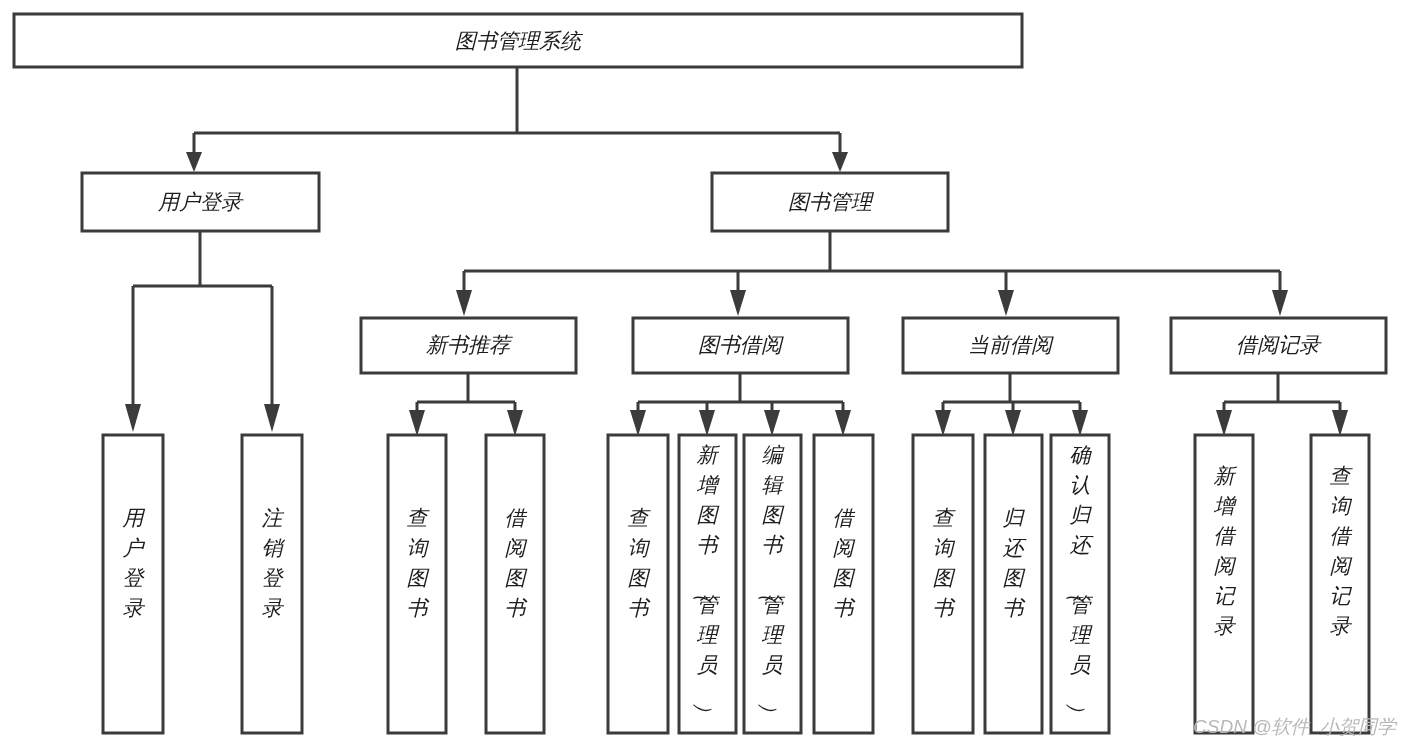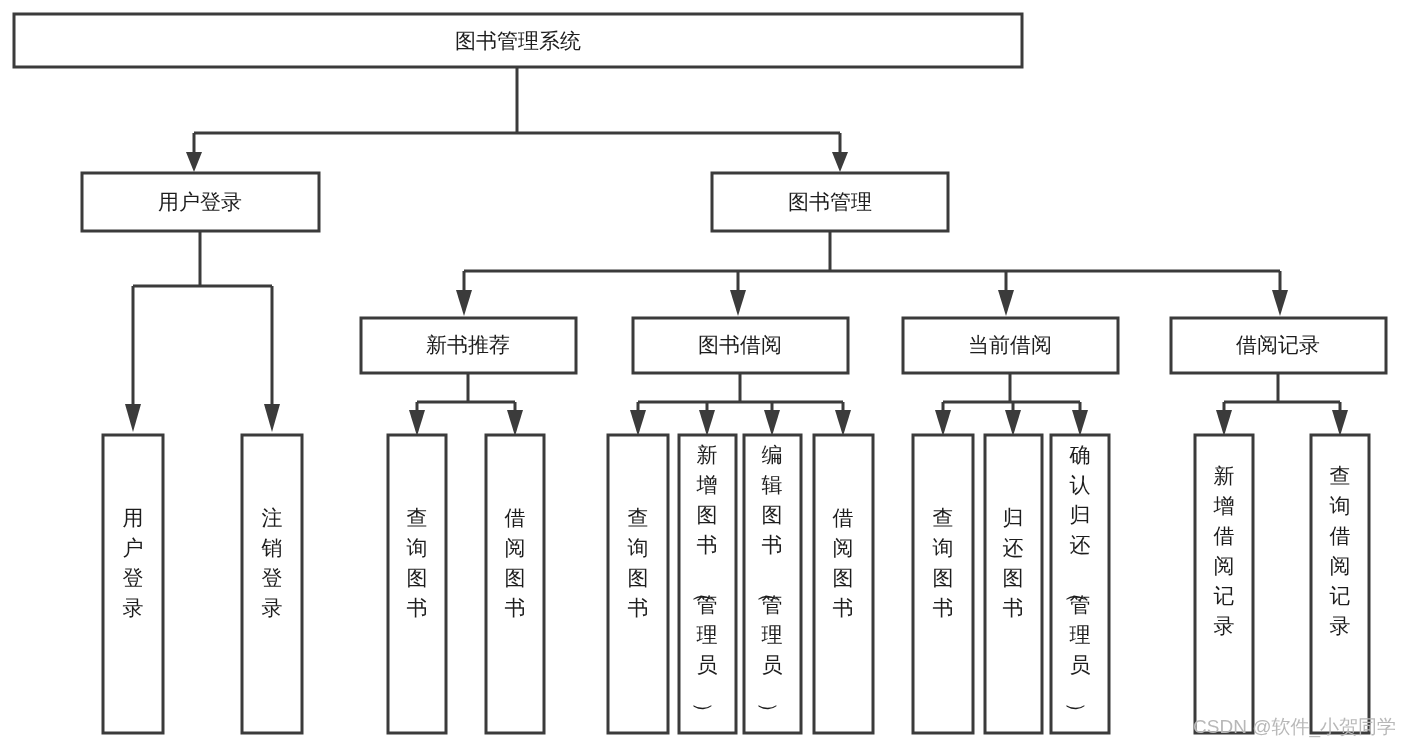--- a/index.html
+++ b/index.html
@@ -10,20 +10,21 @@
   }
   body {
     font-family: "Liberation Sans", "DejaVu Sans", sans-serif;
   }
   #diagram-root {
     position: relative;
     width: 1405px;
     height: 747px;
     background: #ffffff;
     overflow: hidden;
+    font-style: italic;
   }
   svg.diagram-canvas {
     display: block;
     width: 1405px;
     height: 747px;
   }
   .node-box {
     fill: #ffffff;
     stroke: #3b3b3b;
     stroke-width: 3;

